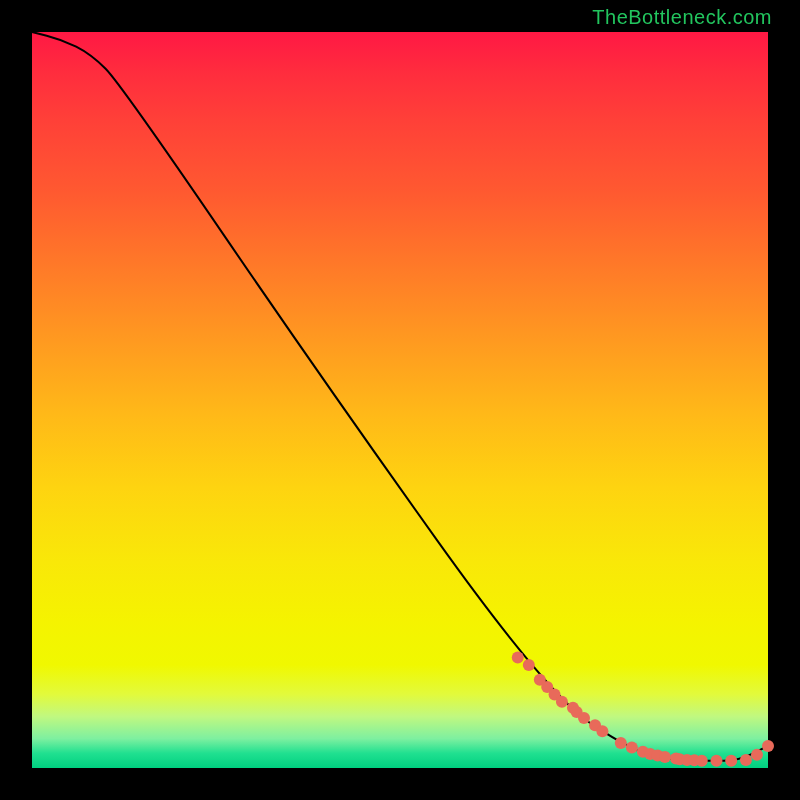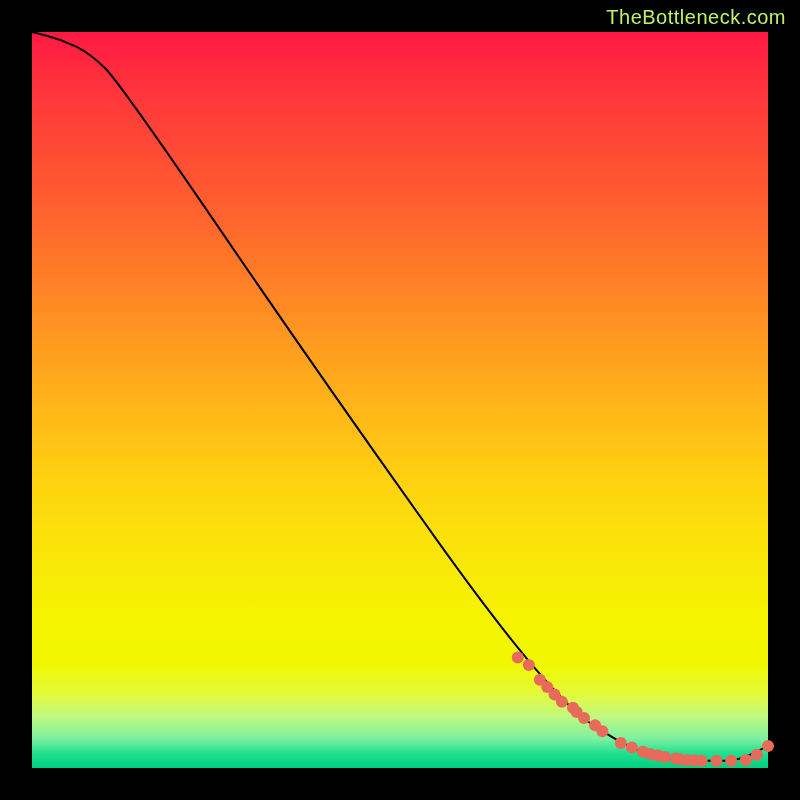--- a/index.html
+++ b/index.html
@@ -13,22 +13,22 @@
   }
   .container {
     position: relative;
     width: 800px;
     height: 800px;
     background: #000;
   }
   .watermark {
     position: absolute;
     top: 6px;
-    right: 14px;
-    color: #bef264;
+    right: 28px;
+    color: #22c55e;
     font-size: 20px;
     letter-spacing: 0.5px;
   }
   .plot-area {
     position: absolute;
     left: 32px;
     top: 32px;
     width: 736px;
     height: 736px;
     

